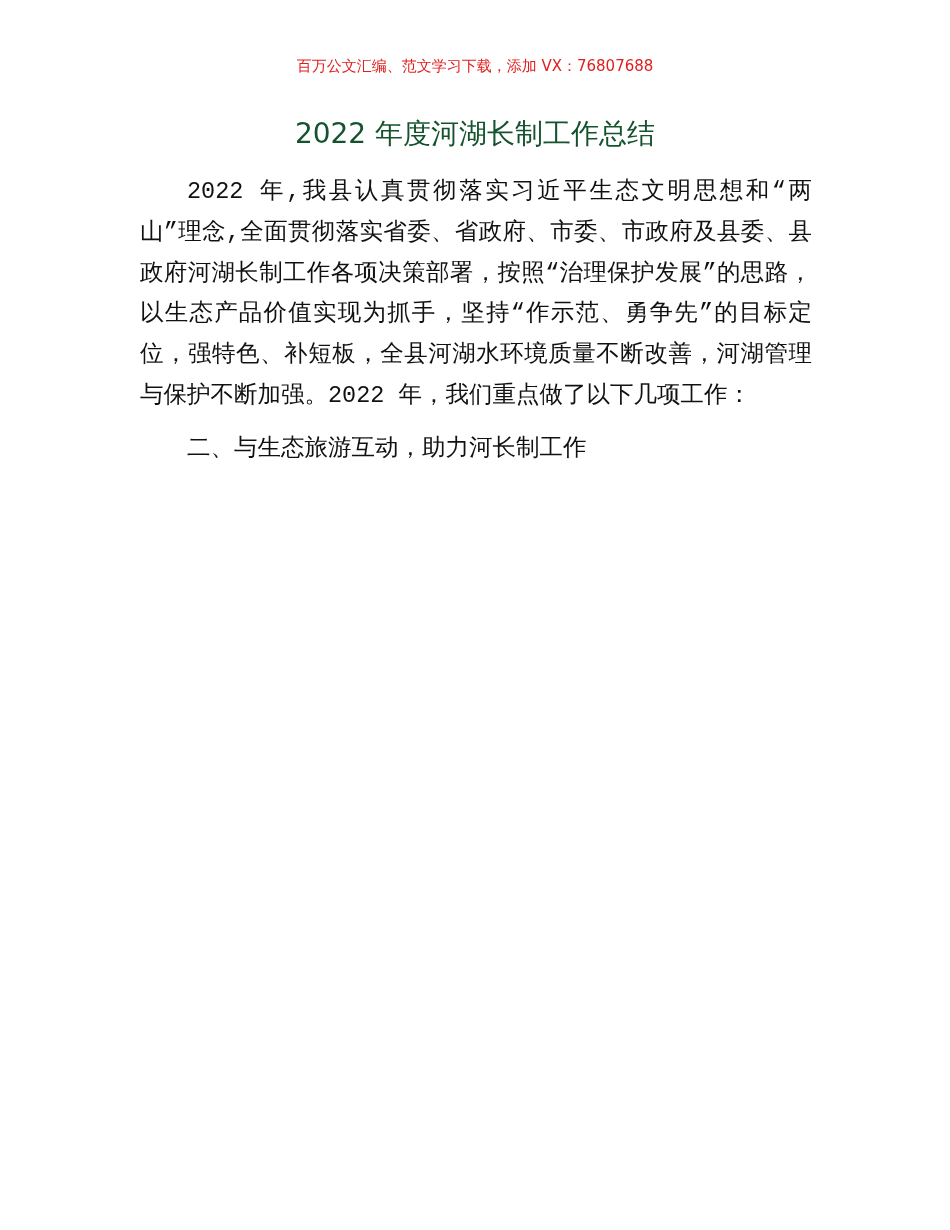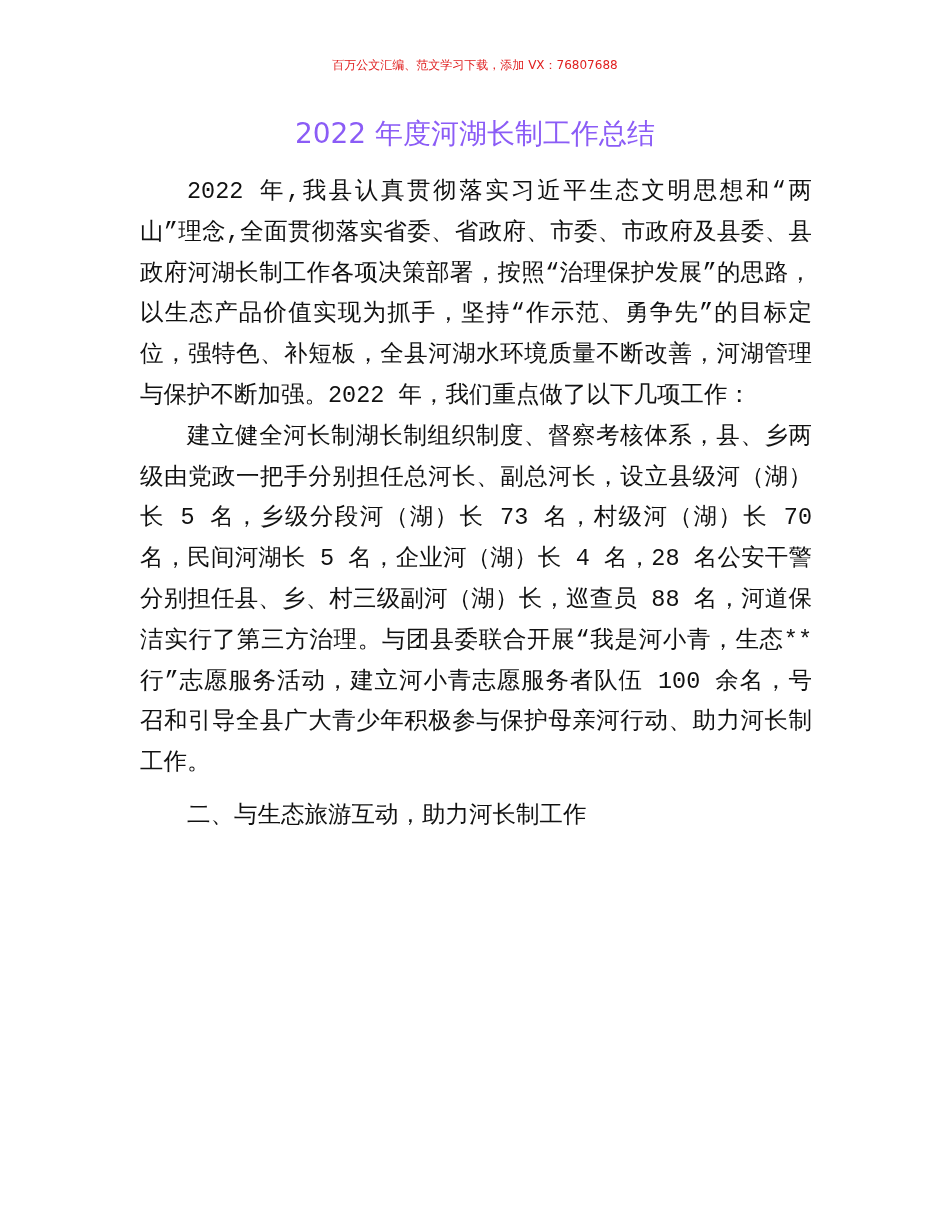--- a/index.html
+++ b/index.html
@@ -14,33 +14,33 @@
       overflow: hidden;
       font-family: "DejaVu Sans", "Liberation Sans", sans-serif;
       color: #111111;
     }
     .header-note {
       position: absolute;
       top: 57px;
       left: 0;
       width: 950px;
       text-align: center;
-      font-size: 12px;
+      font-size: 15px;
       color: #e02020;
       letter-spacing: 0;
       white-space: nowrap;
     }
     .doc-title {
       position: absolute;
       top: 115px;
       left: 0;
       width: 950px;
       text-align: center;
       font-size: 28px;
-      color: #8b5cf6;
+      color: #14532d;
       white-space: nowrap;
     }
     .doc-body {
       position: absolute;
       top: 172px;
       left: 140px;
       width: 672px;
       font-size: 23.5px;
       line-height: 40.8px;
       text-align: justify;
@@ -59,15 +59,14 @@
   </style>
 </head>
 <body>
 
 <div class="header-note">百万公文汇编、范文学习下载，添加 VX：76807688</div>
 
 <div class="doc-title">2022 年度河湖长制工作总结</div>
 
 <div class="doc-body">
   <p class="para">2022 年,我县认真贯彻落实习近平生态文明思想和“两山”理念,全面贯彻落实省委、省政府、市委、市政府及县委、县政府河湖长制工作各项决策部署，按照“治理保护发展”的思路，以生态产品价值实现为抓手，坚持“作示范、勇争先”的目标定位，强特色、补短板，全县河湖水环境质量不断改善，河湖管理与保护不断加强。2022 年，我们重点做了以下几项工作：</p>
-  <p class="para">建立健全河长制湖长制组织制度、督察考核体系，县、乡两级由党政一把手分别担任总河长、副总河长，设立县级河（湖）长 5 名，乡级分段河（湖）长 73 名，村级河（湖）长 70 名，民间河湖长 5 名，企业河（湖）长 4 名，28 名公安干警分别担任县、乡、村三级副河（湖）长，巡查员 88 名，河道保洁实行了第三方治理。与团县委联合开展“我是河小青，生态**行”志愿服务活动，建立河小青志愿服务者队伍 100 余名，号召和引导全县广大青少年积极参与保护母亲河行动、助力河长制工作。</p>
   <p class="heading">二、与生态旅游互动，助力河长制工作</p>
 </div>
 
 </body></html>

